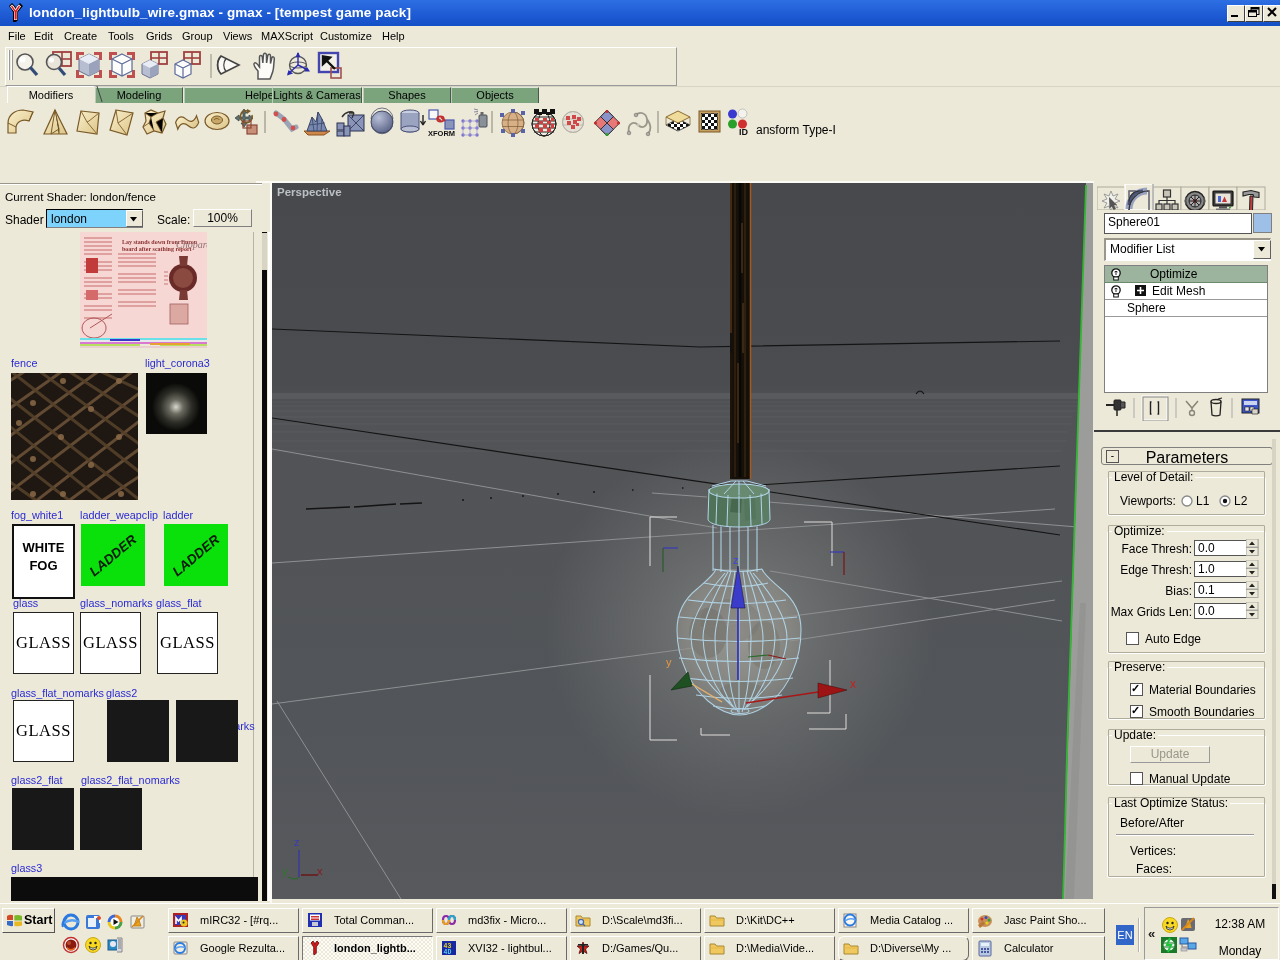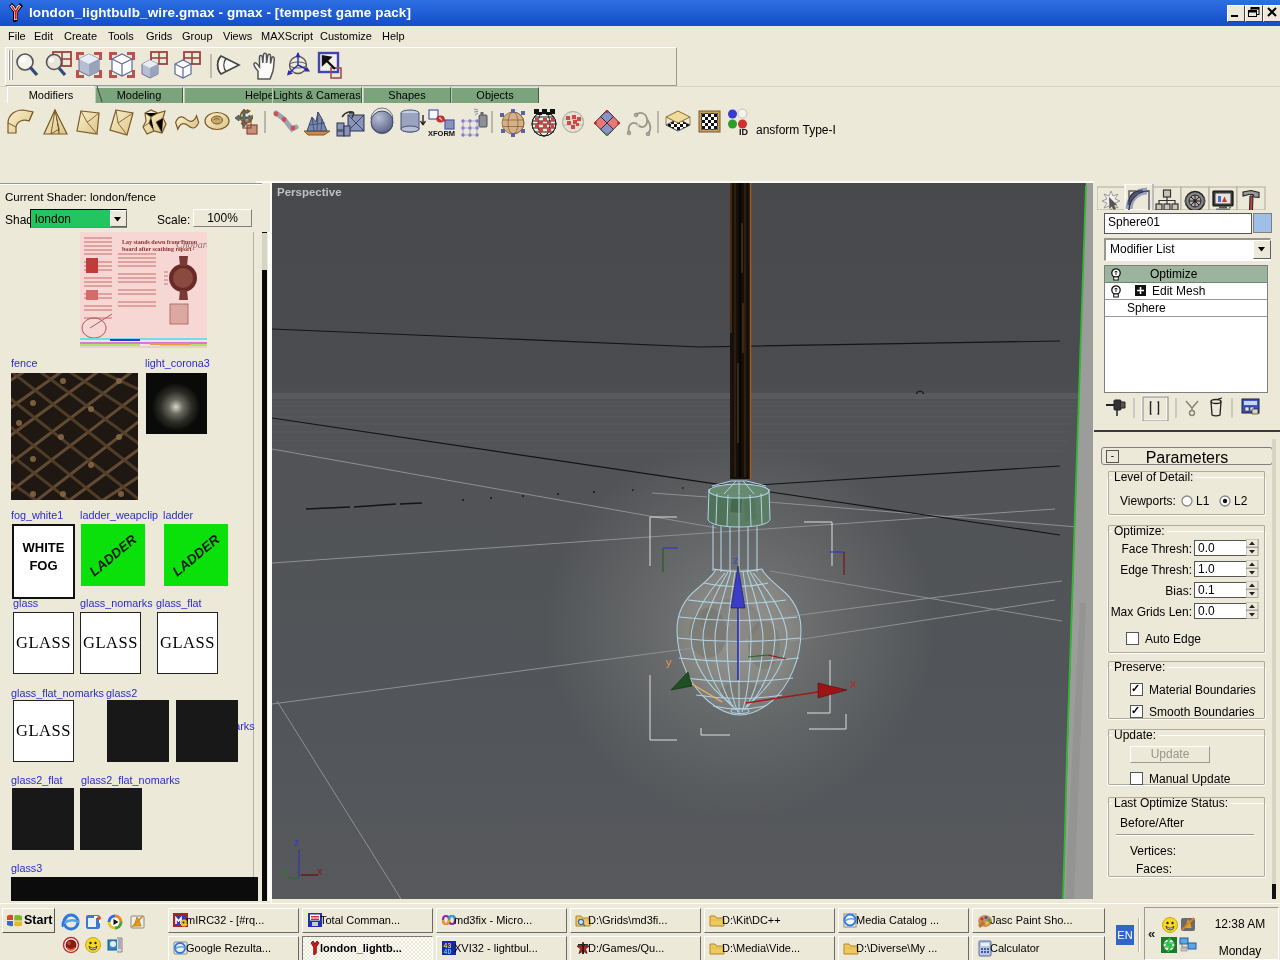--- a/index.html
+++ b/index.html
@@ -16,21 +16,21 @@
 
 #toolbar1{left:0;top:47px;width:1280px;height:39px;background:#ece9d8;}
 
 #tabrow{left:0;top:86px;width:1280px;height:17px;background:#ece9d8;}
 .gtab{position:absolute;top:1px;height:15px;background:#7ba37c;border-top:1px solid #dce8dc;border-left:1px solid #b8ccb8;border-right:1px solid #4a5a4a;font-size:11px;text-align:center;line-height:15px;color:#000;}
 
 #mainarea{left:0;top:140px;width:1280px;height:763px;background:#ece9d8;}
 
 #taskbar{left:0;top:903px;width:1280px;height:57px;background:#ece9d8;border-top:1px solid #fff;}
 .tbtn{position:absolute;height:23px;background:#ece9d8;border-top:1px solid #fff;border-left:1px solid #fff;border-right:1px solid #6a6a6a;border-bottom:1px solid #6a6a6a;font-size:11px;color:#000;white-space:nowrap;overflow:hidden;}
-.tbtn .lbl{position:absolute;left:17px;top:5px;}
+.tbtn .lbl{position:absolute;left:31px;top:5px;}
 .pressed{background:repeating-conic-gradient(#fdfcf8 0% 25%, #ece9d8 0% 50%) 0 0/4px 4px !important;border-top:1px solid #777 !important;border-left:1px solid #777 !important;border-right:1px solid #fff !important;border-bottom:1px solid #fff !important;}
 .tbtn svg{position:absolute;left:4px;top:3px;}
 .lbl-blue{font-size:10.8px;color:#2a2ad4;white-space:nowrap;}
 .greenladder{width:64px;height:62px;background:#0ae00a;overflow:hidden;}
 .greenladder span{position:absolute;left:-8px;top:24px;width:80px;text-align:center;font-size:13.5px;font-weight:bold;font-style:italic;color:#0a1a0a;transform:rotate(-40deg);}
 .glassbox{width:59px;height:60px;background:#fff;border:1px solid #222;}
 .glassbox span{position:absolute;left:0;top:20px;width:100%;text-align:center;font-family:"Liberation Serif",serif;font-size:16.5px;color:#000;letter-spacing:0.5px;}
 .darkbox{width:62px;height:62px;background:#181818;}
 .gbox{border:1px solid #fff;outline:1px solid #b0ac9c;outline-offset:-2px;border-radius:2px;margin:0;padding:0;background:transparent;}
 .gbox legend{font-size:12px;color:#000;margin-left:4px;padding:0 2px;}
@@ -391,21 +391,21 @@
         </g>
     <text x="756" y="127" font-family="Liberation Sans,sans-serif" font-size="12" fill="#000" transform="translate(0,-96)">ansform Type-I</text>
   </svg>
   </div>
   <div id="mainarea" class="abs"></div>
   <div id="leftpanel" class="abs" style="left:0;top:183px;width:270px;height:720px;background:#ece9d8;">
     <div class="abs" style="left:0;top:0;width:262px;height:1px;background:#9a968a;"></div>
     <div class="abs" style="left:0;top:1px;width:262px;height:1px;background:#fff;"></div>
     <div class="abs" style="left:5px;top:8px;font-size:11.5px;color:#000;">Current Shader: london/fence</div>
     <div class="abs" style="left:5px;top:30px;font-size:12px;color:#000;">Shader</div>
-    <div class="abs" style="left:30px;top:26px;width:95px;height:17px;background:#22c55e;border:1px solid #000;border-right:1px solid #808080;border-bottom:1px solid #808080;">
+    <div class="abs" style="left:46px;top:26px;width:95px;height:17px;background:#7dd3fc;border:1px solid #000;border-right:1px solid #808080;border-bottom:1px solid #808080;">
       <div class="abs" style="left:4px;top:2px;font-size:12px;">london</div>
       <div class="abs" style="left:79px;top:0px;width:15px;height:15px;background:#ece9d8;border-top:1px solid #fff;border-left:1px solid #fff;border-right:1px solid #606060;border-bottom:1px solid #606060;">
         <svg width="13" height="13">
             <path d="M3 5 L10 5 L6.5 9.5 Z" fill="#000"></path>
           </svg>
       </div>
     </div>
     <div class="abs" style="left:157px;top:30px;font-size:12px;color:#000;">Scale:</div>
     <div class="abs" style="left:193px;top:26px;width:57px;height:16px;background:#ece9d8;border-top:1px solid #fff;border-left:1px solid #fff;border-right:1px solid #808080;border-bottom:1px solid #808080;text-align:center;font-size:12px;line-height:16px;">100%</div>
 
@@ -987,21 +987,21 @@
         </svg>
         <span class="lbl">md3fix - Micro...</span>
       </div>
     <div class="tbtn" style="left:570px;top:4px;width:129px;">
         <svg width="16" height="17" viewBox="0 0 16 17">
           <path d="M1 4 L6 4 L7.5 6 L15 6 L15 14 L1 14 Z" fill="#f0c860" stroke="#a88830" stroke-width="1"></path>
           <path d="M1 8 L15 8" stroke="#e8b840" stroke-width="1"></path>
           <circle cx="6" cy="10" r="2.6" fill="#c8e0f0" stroke="#4868a8" stroke-width="1.2"></circle>
           <path d="M8 12 L10 14" stroke="#4868a8" stroke-width="1.5"></path>
         </svg>
-        <span class="lbl">D:\Grids\md3fi...</span>
+        <span class="lbl">D:\Scale\md3fi...</span>
       </div>
     <div class="tbtn" style="left:704px;top:4px;width:129px;">
         <svg width="16" height="17" viewBox="0 0 16 17">
           <path d="M1 4 L6 4 L7.5 6 L15 6 L15 14 L1 14 Z" fill="#f0c860" stroke="#a88830" stroke-width="1"></path>
           <path d="M1 8 L15 8" stroke="#e8b840" stroke-width="1"></path>
         </svg>
         <span class="lbl">D:\Kit\DC++</span>
       </div>
     <div class="tbtn" style="left:838px;top:4px;width:129px;">
         <svg width="16" height="17" viewBox="0 0 16 17">
@@ -1053,21 +1053,21 @@
         </svg>
         <span class="lbl">D:/Games/Qu...</span>
       </div>
     <div class="tbtn" style="left:704px;top:32px;width:129px;">
         <svg width="16" height="17" viewBox="0 0 16 17">
           <path d="M1 4 L6 4 L7.5 6 L15 6 L15 14 L1 14 Z" fill="#f0c860" stroke="#a88830" stroke-width="1"></path>
           <path d="M1 8 L15 8" stroke="#e8b840" stroke-width="1"></path>
         </svg>
         <span class="lbl">D:\Media\Vide...</span>
       </div>
-    <div class="tbtn" style="left:838px;top:32px;width:129px;">
+    <div class="tbtn" style="left:838px;top:32px;width:129px;border-radius:6px;">
         <svg width="16" height="17" viewBox="0 0 16 17">
           <path d="M1 4 L6 4 L7.5 6 L15 6 L15 14 L1 14 Z" fill="#f0c860" stroke="#a88830" stroke-width="1"></path>
           <path d="M1 8 L15 8" stroke="#e8b840" stroke-width="1"></path>
         </svg>
         <span class="lbl">D:\Diverse\My ...</span>
       </div>
     <div class="tbtn" style="left:972px;top:32px;width:131px;">
         <svg width="16" height="17" viewBox="0 0 16 17">
           <rect x="2" y="1" width="12" height="15" rx="1" fill="#b8c8e0" stroke="#5868a0"></rect>
           <rect x="4" y="3" width="8" height="3" fill="#e8f0fa"></rect>

